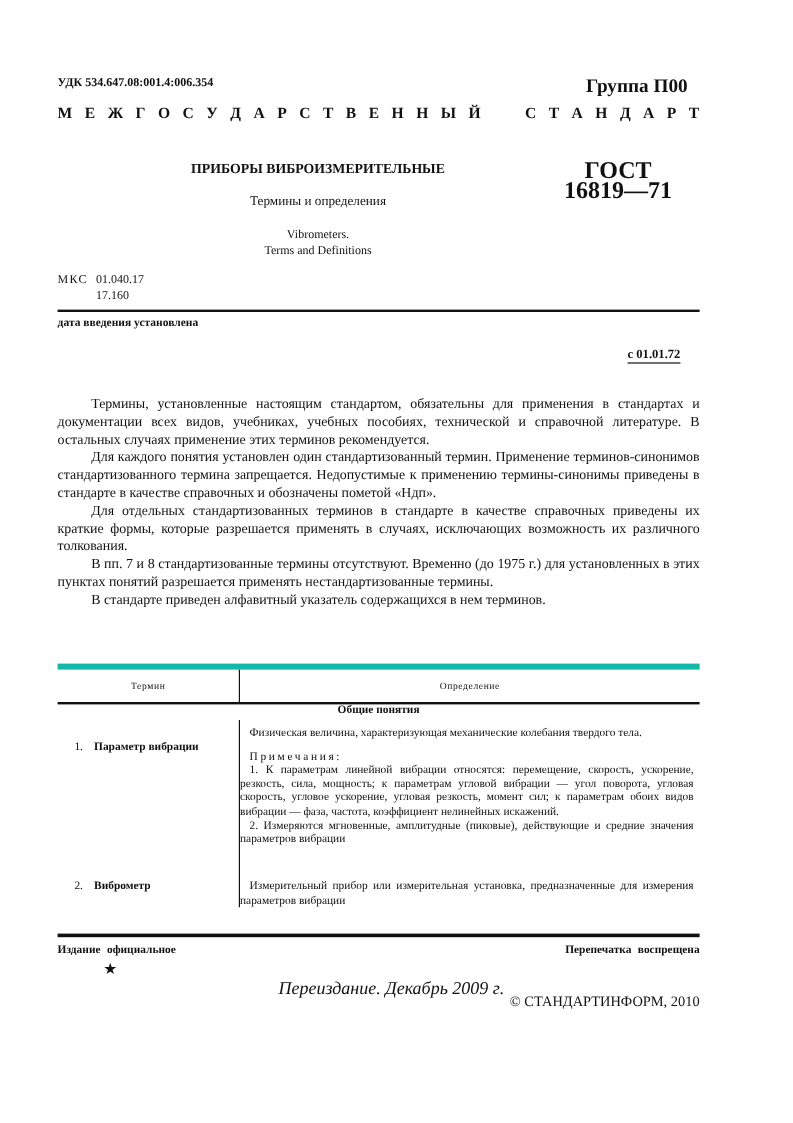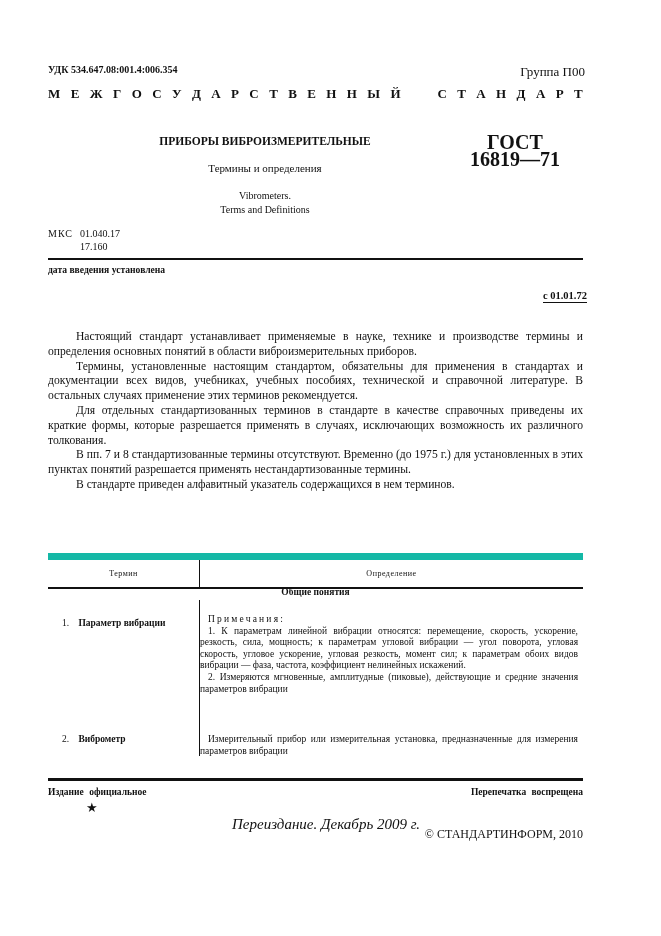--- a/index.html
+++ b/index.html
@@ -1,39 +1,39 @@
 <!DOCTYPE html>
 <html><head>
   <meta charset="utf-8">
   <style>
     html, body { margin: 0; padding: 0; background: #ffffff; }
     body { width: 661px; height: 936px; position: relative; overflow: hidden;
            font-family: "Liberation Serif", "DejaVu Serif", serif; color: #111; }
     .abs { position: absolute; }
     .bold { font-weight: bold; }
     .udk { left: 48px; top: 64px; font-size: 10px; font-weight: bold; text-align: right; }
-    .group { right: 76px; top: 64px; font-size: 13px; font-weight: normal; }
+    .group { right: 88px; top: 64px; font-size: 16px; font-weight: bold; }
     .interstate { left: 48px; top: 86px; width: 535px; font-size: 13px; font-weight: bold;
                   display: flex; justify-content: space-between; }
     .interstate span { display: inline-block; }
     .interstate .gap { width: 16px; }
     .title { left: 100px; width: 330px; top: 135px; text-align: center; font-size: 11.5px; font-weight: bold; }
     .subtitle { left: 100px; width: 330px; top: 162px; text-align: center; font-size: 11px; font-weight: normal; }
     .en1 { left: 100px; width: 330px; top: 190px; text-align: center; font-size: 10px; }
     .en2 { left: 100px; width: 330px; top: 204px; text-align: center; font-size: 10px; }
     .gost { left: 470px; width: 90px; top: 134px; text-align: center; font-size: 20px; font-weight: bold; line-height: 17px; }
     .mks-label { left: 48px; top: 228px; font-size: 10px; letter-spacing: 1px; }
     .mks1 { left: 80px; top: 228px; font-size: 10px; }
     .mks2 { left: 80px; top: 241px; font-size: 10px; }
     .rule { left: 48px; width: 535px; height: 2px; background: #111; }
     .decree { left: 48px; top: 263px; width: 540px; font-size: 9.6px; font-weight: bold; line-height: 13px; }
-    .date { right: 74px; top: 290px; font-size: 10.5px; font-weight: bold; border-bottom: 1.5px solid #111; padding-bottom: 1px; }
+    .date { right: 94px; top: 290px; font-size: 10.5px; font-weight: bold; border-bottom: 1.5px solid #111; padding-bottom: 1px; }
     .body { left: 48px; top: 330px; width: 535px; font-size: 11.6px; line-height: 14.8px; text-align: justify; }
     .body p { margin: 0; text-indent: 28px; }
-    .th-row { left: 48px; width: 535px; top: 553px; height: 27px; border-top: 7px solid #14b8a6; border-bottom: 2.5px solid #111; display: flex; }
+    .th-row { left: 48px; width: 535px; top: 553px; height: 27px; border-top: 5px solid #14b8a6; border-bottom: 2.5px solid #111; display: flex; }
     .th-term { width: 151px; border-right: 1px solid #111; text-align: center; font-size: 8px; line-height: 27px; letter-spacing: 0.5px; }
     .th-def { flex: 1; text-align: center; font-size: 8px; line-height: 27px; letter-spacing: 0.5px; }
     .section { left: 48px; width: 535px; top: 587px; text-align: center; font-size: 9.5px; font-weight: bold; }
     .vline { left: 199px; width: 1px; background: #111; }
     .term { left: 62px; font-size: 9.5px; }
     .term .num { display: inline-block; width: 14px; }
     .def { left: 200px; width: 378px; font-size: 9.5px; line-height: 11.6px; text-align: justify; }
     .def p { margin: 0; text-indent: 8px; }
     .spaced { letter-spacing: 2.2px; }
     .bottom-rule { left: 48px; width: 535px; top: 778px; height: 2.5px; background: #111; }
@@ -93,41 +93,42 @@
 <div class="abs mks2">17.160</div>
 
 <div class="abs rule" style="top:258px;"></div>
 
 <div class="abs decree">
   <div>дата введения установлена</div>
 </div>
 <div class="abs date">с 01.01.72</div>
 
 <div class="abs body">
-  <p>Настоящий стандарт устанавливает применяемые в науке, технике и производстве термины и определения основных понятий в области виброизмерительных приборов.</p>
   <p>Термины, установленные настоящим стандартом, обязательны для применения в стандартах и документации всех видов, учебниках, учебных пособиях, технической и справочной литературе. В остальных случаях применение этих терминов рекомендуется.</p>
+  <p>Для каждого понятия установлен один стандартизованный термин. Применение терминов-синонимов стандартизованного термина запрещается. Недопустимые к применению термины-синонимы приведены в стандарте в качестве справочных и обозначены пометой «Ндп».</p>
   <p>Для отдельных стандартизованных терминов в стандарте в качестве справочных приведены их краткие формы, которые разрешается применять в случаях, исключающих возможность их различного толкования.</p>
   <p>В пп. 7 и 8 стандартизованные термины отсутствуют. Временно (до 1975 г.) для установленных в этих пунктах понятий разрешается применять нестандартизованные термины.</p>
   <p>В стандарте приведен алфавитный указатель содержащихся в нем терминов.</p>
 </div>
 
 <div class="abs th-row">
   <div class="th-term">Термин</div>
   <div class="th-def">Определение</div>
 </div>
 
 <div class="abs section">Общие понятия</div>
 
 <div class="abs vline" style="top:600px;height:156px;"></div>
 
 <div class="abs term bold" style="top:606px;margin-top:12px;">
   <span class="num" style="font-weight:normal;">1.</span>
   <span>Параметр вибрации</span>
 </div>
 <div class="abs def" style="top:606px;">
+  <p>Физическая величина, характеризующая механические колебания твердого тела.</p>
   <p class="spaced" style="margin-top:8px;">Примечания:</p>
   <p>1. К параметрам линейной вибрации относятся: перемещение, скорость, ускорение, резкость, сила, мощность; к параметрам угловой вибрации — угол поворота, угловая скорость, угловое ускорение, угловая резкость, момент сил; к параметрам обоих видов вибрации — фаза, частота, коэффициент нелинейных искажений.</p>
   <p>2. Измеряются мгновенные, амплитудные (пиковые), действующие и средние значения параметров вибрации</p>
 </div>
 
 <div class="abs term bold" style="top:734px;">
   <span class="num" style="font-weight:normal;">2.</span>
   <span>Виброметр</span>
 </div>
 <div class="abs def" style="top:734px;">

